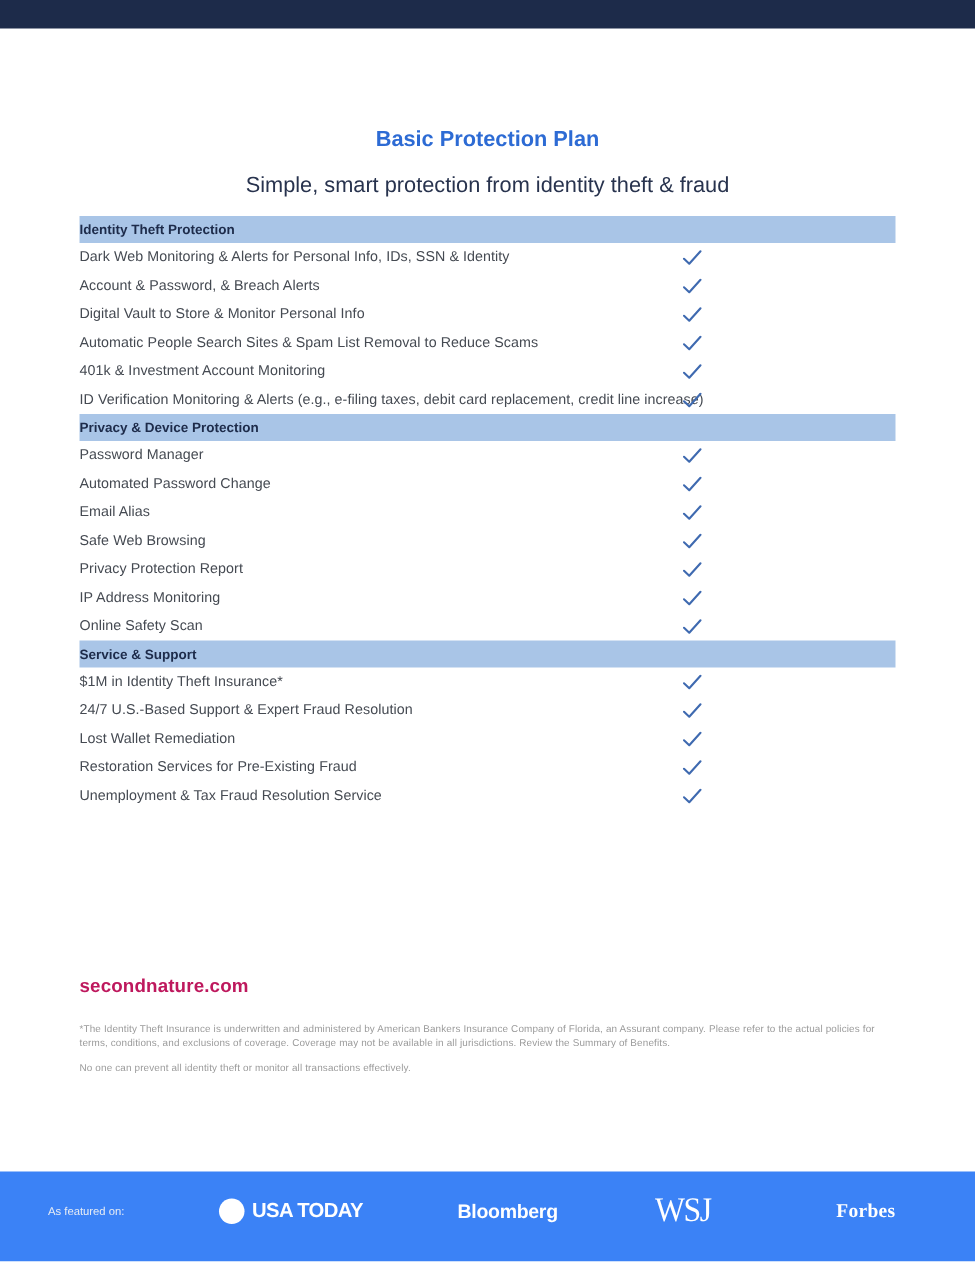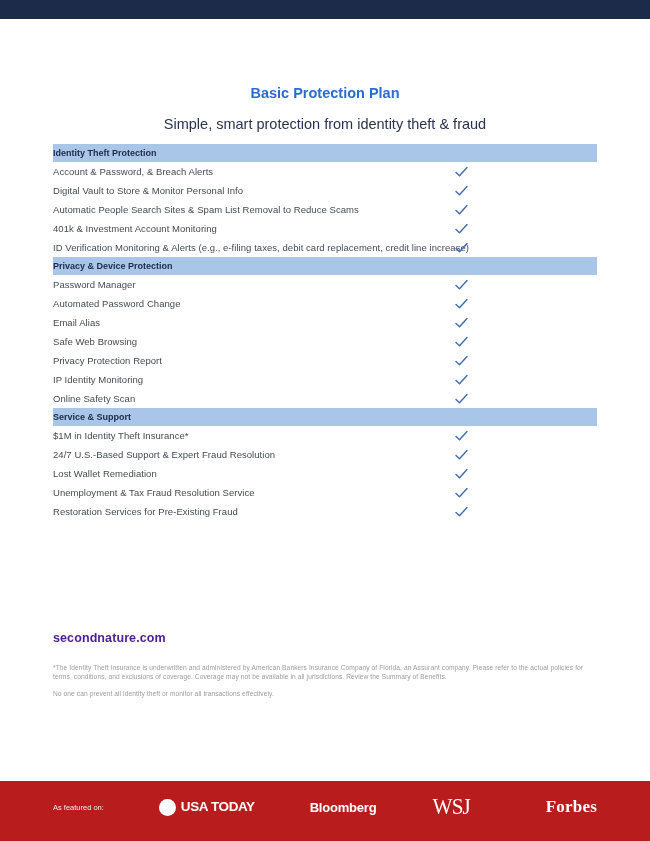--- a/index.html
+++ b/index.html
@@ -57,40 +57,40 @@
     transform: translateY(-50%);
     width: 13px; height: 11px;
     display: inline-flex;
   }
   .check svg { display: block; }
 
   .website {
     margin-top: 110px;
     font-size: 12.5px;
     font-weight: 700;
-    color: #4c1d95;
+    color: #be185d;
     letter-spacing: 0.1px;
   }
   .fineprint {
     margin-top: 18px;
     font-size: 6.6px; line-height: 9.4px;
     color: #9b9b9b;
     letter-spacing: 0.1px;
   }
   .fineprint.second { margin-top: 7px; }
 
   .footer {
     position: absolute;
     left: 0; top: 781px;
     width: 650px; height: 60px;
-    background: #b91c1c;
+    background: #3b82f6;
     display: flex;
     align-items: center;
     justify-content: space-between;
-    padding: 0 53px 8px 53px;
+    padding: 0 53px 8px 32px;
   }
   .featured-label {
     font-size: 7.5px;
     color: #e9edf4;
   }
   .logo { color: #ffffff; white-space: nowrap; }
   .logo-usatoday {
     display: inline-flex; align-items: flex-start; gap: 5px;
     font-size: 13.5px; font-weight: 800; letter-spacing: -0.4px;
   }
@@ -99,38 +99,46 @@
     background: #ffffff; display: inline-block;
   }
   .logo-bloomberg { font-size: 13px; font-weight: 700; letter-spacing: -0.2px; }
   .logo-wsj {
     font-family: "Liberation Serif", serif;
     font-size: 23px; font-weight: 400; letter-spacing: -1px;
     transform: scaleX(0.92);
   }
   .logo-forbes {
     font-family: "Liberation Serif", serif;
-    font-size: 17px; font-weight: 700; letter-spacing: 0.2px; margin-left: 19px;
+    font-size: 13px; font-weight: 700; letter-spacing: 0.2px; margin-left: 19px;
   }
 </style>
 </head>
 <body>
 
 <div class="page">
 
   <div class="top-bar"></div>
 
   <div class="content">
     <div class="page-title">Basic Protection Plan</div>
     <div class="page-subtitle">Simple, smart protection from identity theft &amp; fraud</div>
 
     <div id="sections">
   <section class="section">
     <div class="section-header">Identity Theft Protection</div>
     <div class="rows">
+  <div class="row">
+    <span class="row-label">Dark Web Monitoring &amp; Alerts for Personal Info, IDs, SSN &amp; Identity</span>
+    <span class="check">
+      <svg width="13" height="11" viewBox="0 0 13 11" xmlns="http://www.w3.org/2000/svg">
+        <polyline points="1,6 4.5,9.3 12,1" fill="none" stroke="#3f6ab0" stroke-width="1.4" stroke-linecap="round" stroke-linejoin="round"></polyline>
+      </svg>
+    </span>
+  </div>
 
   <div class="row">
     <span class="row-label">Account &amp; Password, &amp; Breach Alerts</span>
     <span class="check">
       <svg width="13" height="11" viewBox="0 0 13 11" xmlns="http://www.w3.org/2000/svg">
         <polyline points="1,6 4.5,9.3 12,1" fill="none" stroke="#3f6ab0" stroke-width="1.4" stroke-linecap="round" stroke-linejoin="round"></polyline>
       </svg>
     </span>
   </div>
 
@@ -214,21 +222,21 @@
   <div class="row">
     <span class="row-label">Privacy Protection Report</span>
     <span class="check">
       <svg width="13" height="11" viewBox="0 0 13 11" xmlns="http://www.w3.org/2000/svg">
         <polyline points="1,6 4.5,9.3 12,1" fill="none" stroke="#3f6ab0" stroke-width="1.4" stroke-linecap="round" stroke-linejoin="round"></polyline>
       </svg>
     </span>
   </div>
 
   <div class="row">
-    <span class="row-label">IP Identity Monitoring</span>
+    <span class="row-label">IP Address Monitoring</span>
     <span class="check">
       <svg width="13" height="11" viewBox="0 0 13 11" xmlns="http://www.w3.org/2000/svg">
         <polyline points="1,6 4.5,9.3 12,1" fill="none" stroke="#3f6ab0" stroke-width="1.4" stroke-linecap="round" stroke-linejoin="round"></polyline>
       </svg>
     </span>
   </div>
 
   <div class="row">
     <span class="row-label">Online Safety Scan</span>
     <span class="check">
@@ -264,30 +272,30 @@
   <div class="row">
     <span class="row-label">Lost Wallet Remediation</span>
     <span class="check">
       <svg width="13" height="11" viewBox="0 0 13 11" xmlns="http://www.w3.org/2000/svg">
         <polyline points="1,6 4.5,9.3 12,1" fill="none" stroke="#3f6ab0" stroke-width="1.4" stroke-linecap="round" stroke-linejoin="round"></polyline>
       </svg>
     </span>
   </div>
 
   <div class="row">
+    <span class="row-label">Restoration Services for Pre-Existing Fraud</span>
+    <span class="check">
+      <svg width="13" height="11" viewBox="0 0 13 11" xmlns="http://www.w3.org/2000/svg">
+        <polyline points="1,6 4.5,9.3 12,1" fill="none" stroke="#3f6ab0" stroke-width="1.4" stroke-linecap="round" stroke-linejoin="round"></polyline>
+      </svg>
+    </span>
+  </div>
+
+  <div class="row">
     <span class="row-label">Unemployment &amp; Tax Fraud Resolution Service</span>
-    <span class="check">
-      <svg width="13" height="11" viewBox="0 0 13 11" xmlns="http://www.w3.org/2000/svg">
-        <polyline points="1,6 4.5,9.3 12,1" fill="none" stroke="#3f6ab0" stroke-width="1.4" stroke-linecap="round" stroke-linejoin="round"></polyline>
-      </svg>
-    </span>
-  </div>
-
-  <div class="row">
-    <span class="row-label">Restoration Services for Pre-Existing Fraud</span>
     <span class="check">
       <svg width="13" height="11" viewBox="0 0 13 11" xmlns="http://www.w3.org/2000/svg">
         <polyline points="1,6 4.5,9.3 12,1" fill="none" stroke="#3f6ab0" stroke-width="1.4" stroke-linecap="round" stroke-linejoin="round"></polyline>
       </svg>
     </span>
   </div>
 </div>
   </section>
 </div>
 

